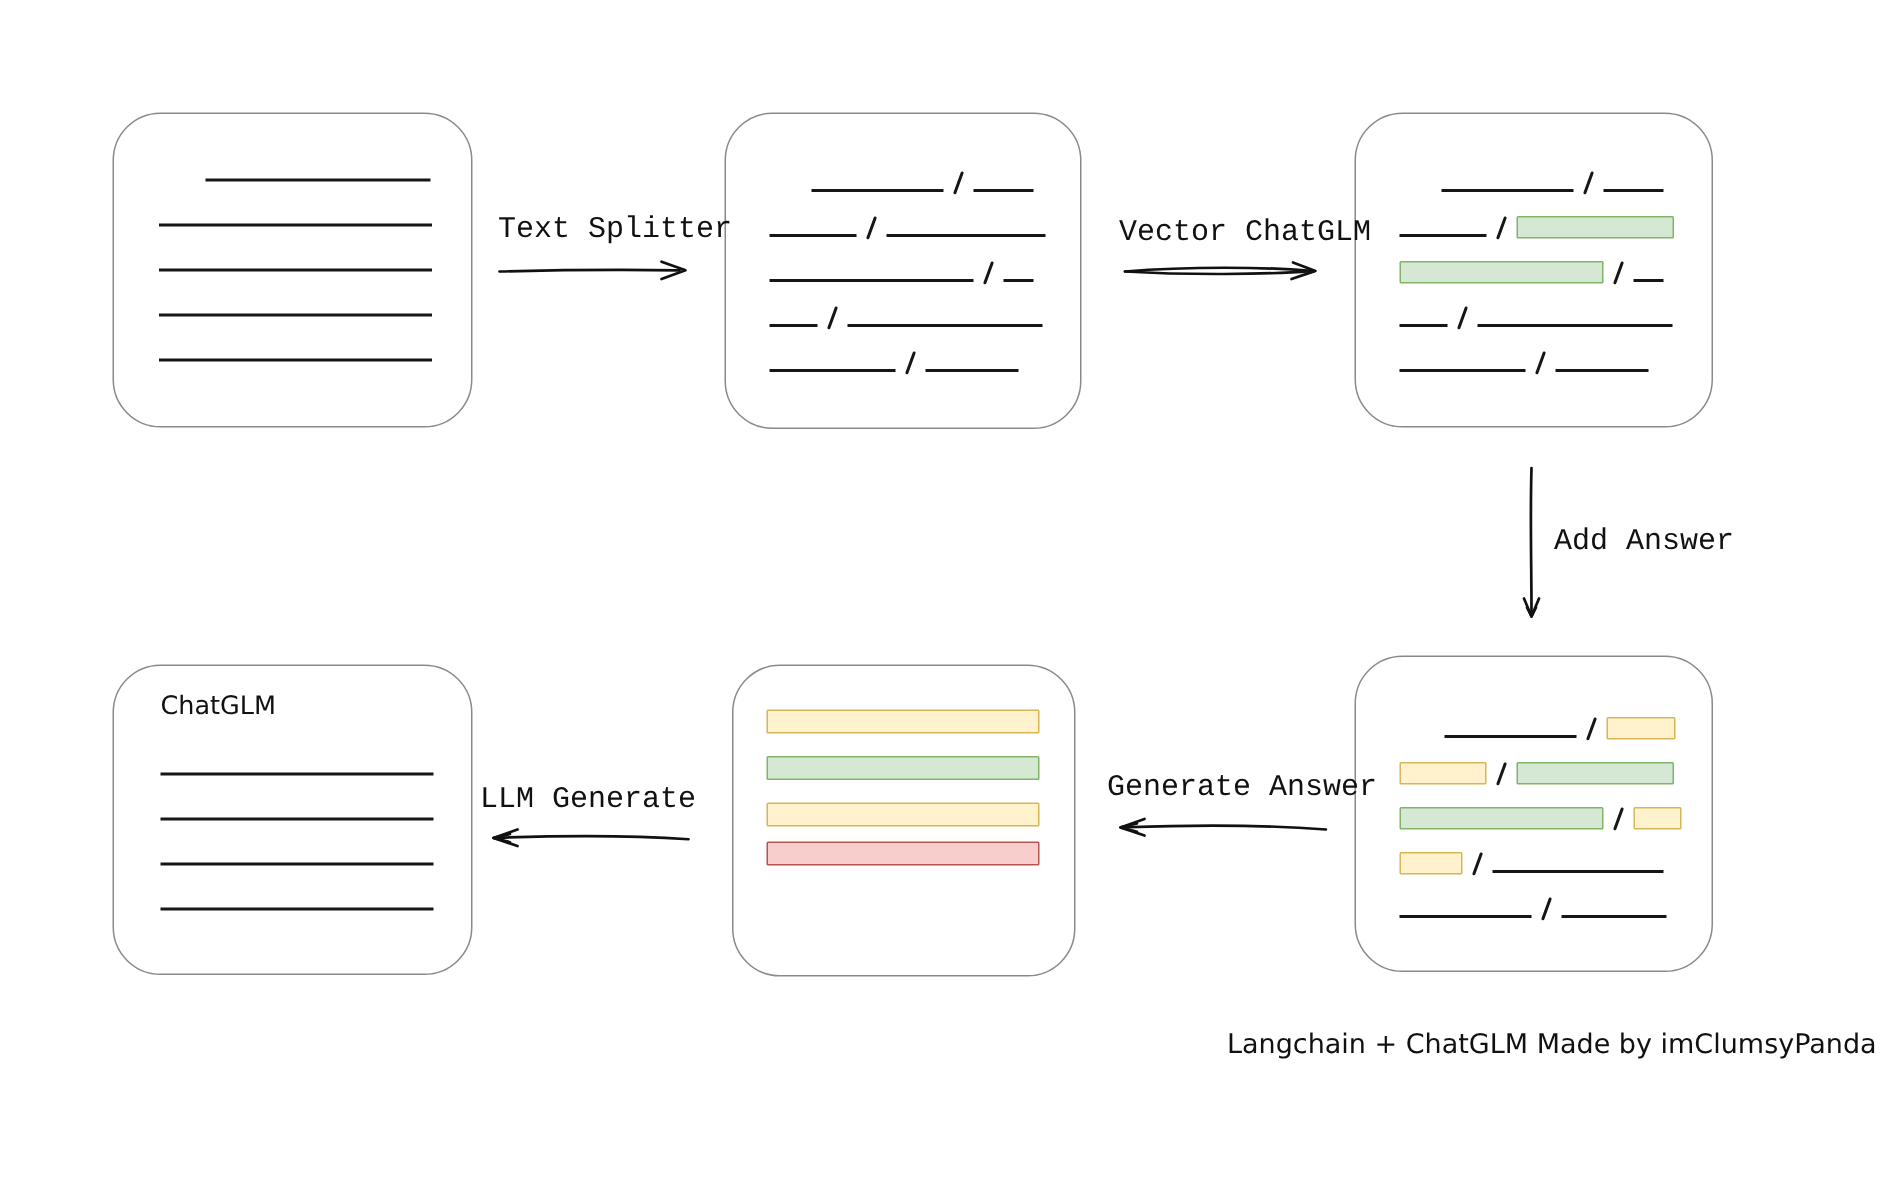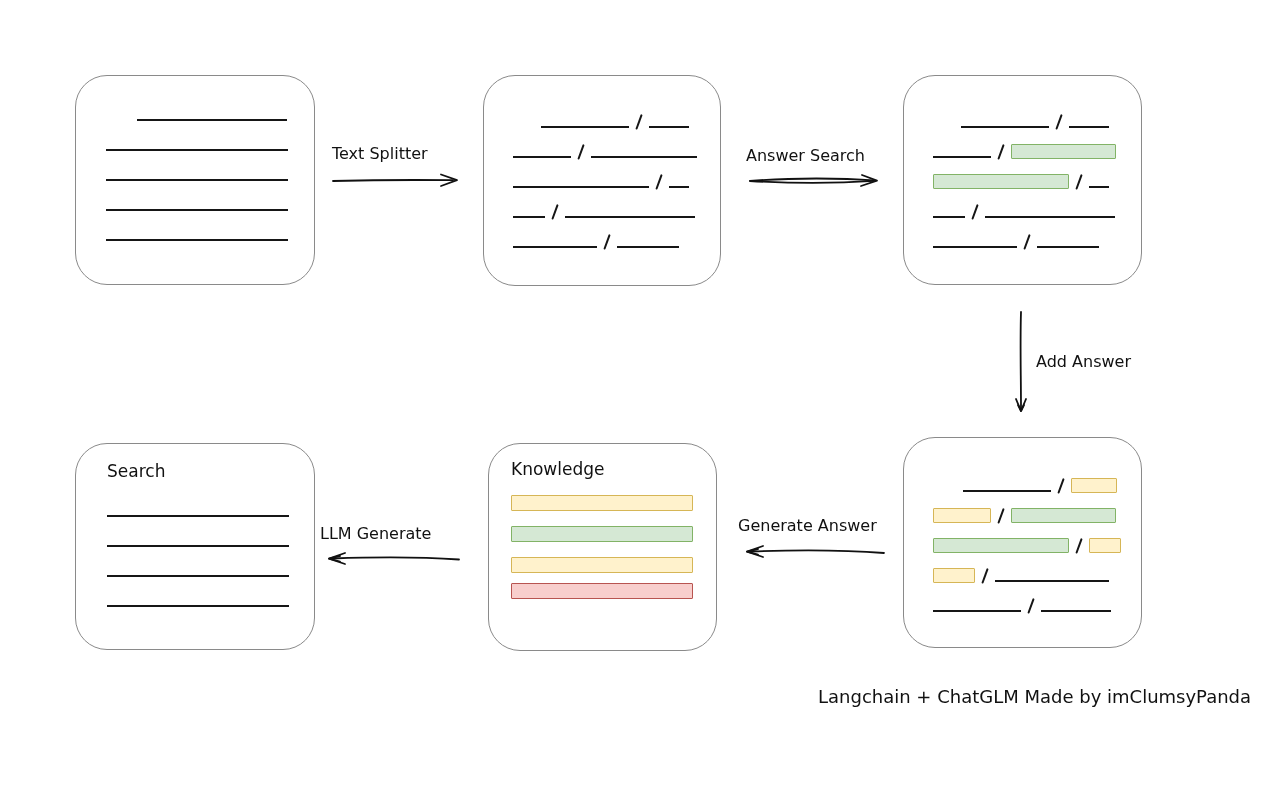--- a/index.html
+++ b/index.html
@@ -19,22 +19,22 @@
   .chip{height:15px;box-sizing:border-box;border:1.6px solid;border-radius:1px;flex:0 0 auto;}
   .chip.green{background:var(--green_fill);border-color:var(--green_border);}
   .chip.yellow{background:var(--yellow_fill);border-color:var(--yellow_border);}
   .chip.red{background:var(--red_fill);border-color:var(--red_border);}
   .bars .row{height:31px;}
   .bars .chip{height:16px;}
   .bars-q .row{height:26px;}
   .bars-q .chip{height:16px;}
   .box-title{font-size:17px;line-height:22px;color:#111;}
   .arrow{position:absolute;}
-  .arrow-label{position:absolute;font-size:16px;line-height:20px;color:#111;
-               text-align:left;white-space:nowrap;}
+  .arrow-label{position:absolute;font-size:20px;line-height:20px;color:#111;
+               text-align:right;white-space:nowrap;font-family:Liberation Mono, monospace;}
   .caption{position:absolute;font-size:18px;color:#111;white-space:nowrap;margin-left:37px;}
   svg{display:block;}
   svg path{stroke:#111;stroke-width:1.8;fill:none;stroke-linecap:round;stroke-linejoin:round;}
 </style>
 </head>
 <body>
 
 <div class="canvas">
 
   <div class="box" style="left:75px;top:75px;width:240px;height:210px">
@@ -142,21 +142,20 @@
         <div class="row">
           <div class="seg-line" style="width: 88px;"></div>
           <div class="slash"></div>
           <div class="seg-line" style="width: 70px;"></div>
         </div>
       </div>
   </div>
 
   <div class="box" style="left:488px;top:443px;width:229px;height:208px">
     <div style="padding:14px 0 0 22px">
-      <div class="box-title">Knowledge</div>
       <div class="rows bars">
           <div class="row">
             <div class="chip yellow" style="width: 182px;"></div>
           </div>
           <div class="row">
             <div class="chip green" style="width: 182px;"></div>
           </div>
           <div class="row">
             <div class="chip yellow" style="width: 182px;"></div>
           </div>
@@ -164,21 +163,21 @@
       <div class="rows bars-q">
           <div class="row">
             <div class="chip red" style="width: 182px;"></div>
           </div>
         </div>
     </div>
   </div>
 
   <div class="box" style="left:75px;top:443px;width:240px;height:207px">
     <div style="padding:16px 0 0 31px">
-      <div class="box-title">Search</div>
+      <div class="box-title">ChatGLM</div>
       <div class="rows" style="margin-top:6px">
           <div class="row">
             <div class="seg-line" style="width: 182px;"></div>
           </div>
           <div class="row">
             <div class="seg-line" style="width: 182px;"></div>
           </div>
           <div class="row">
             <div class="seg-line" style="width: 182px;"></div>
           </div>
@@ -190,21 +189,21 @@
   </div>
 
   <div class="arrow-label" style="left:332px;top:144px;width:134px">Text Splitter</div>
   <div class="arrow" style="left:332px;top:170px">
     <svg width="134" height="20" viewBox="0 0 134 20">
       <path d="M1,11 C40,10 85,9.8 121,10.2"></path>
       <path d="M109,4.5 L125,10.2 L109,16"></path>
     </svg>
   </div>
 
-  <div class="arrow-label" style="left:746px;top:146px;width:118px">Answer Search</div>
+  <div class="arrow-label" style="left:746px;top:146px;width:118px">Vector ChatGLM</div>
   <div class="arrow" style="left:748px;top:170px">
     <svg width="138" height="20" viewBox="0 0 138 20">
       <path d="M2,11 C45,7.5 95,8 126,10.5"></path>
       <path d="M2,11 C45,13.5 95,13 126,10.8"></path>
       <path d="M114,5 L129,10.6 L113,16"></path>
     </svg>
   </div>
 
   <div class="arrow-label" style="left:1036px;top:352px">Add Answer</div>
   <div class="arrow" style="left:1012px;top:310px">

